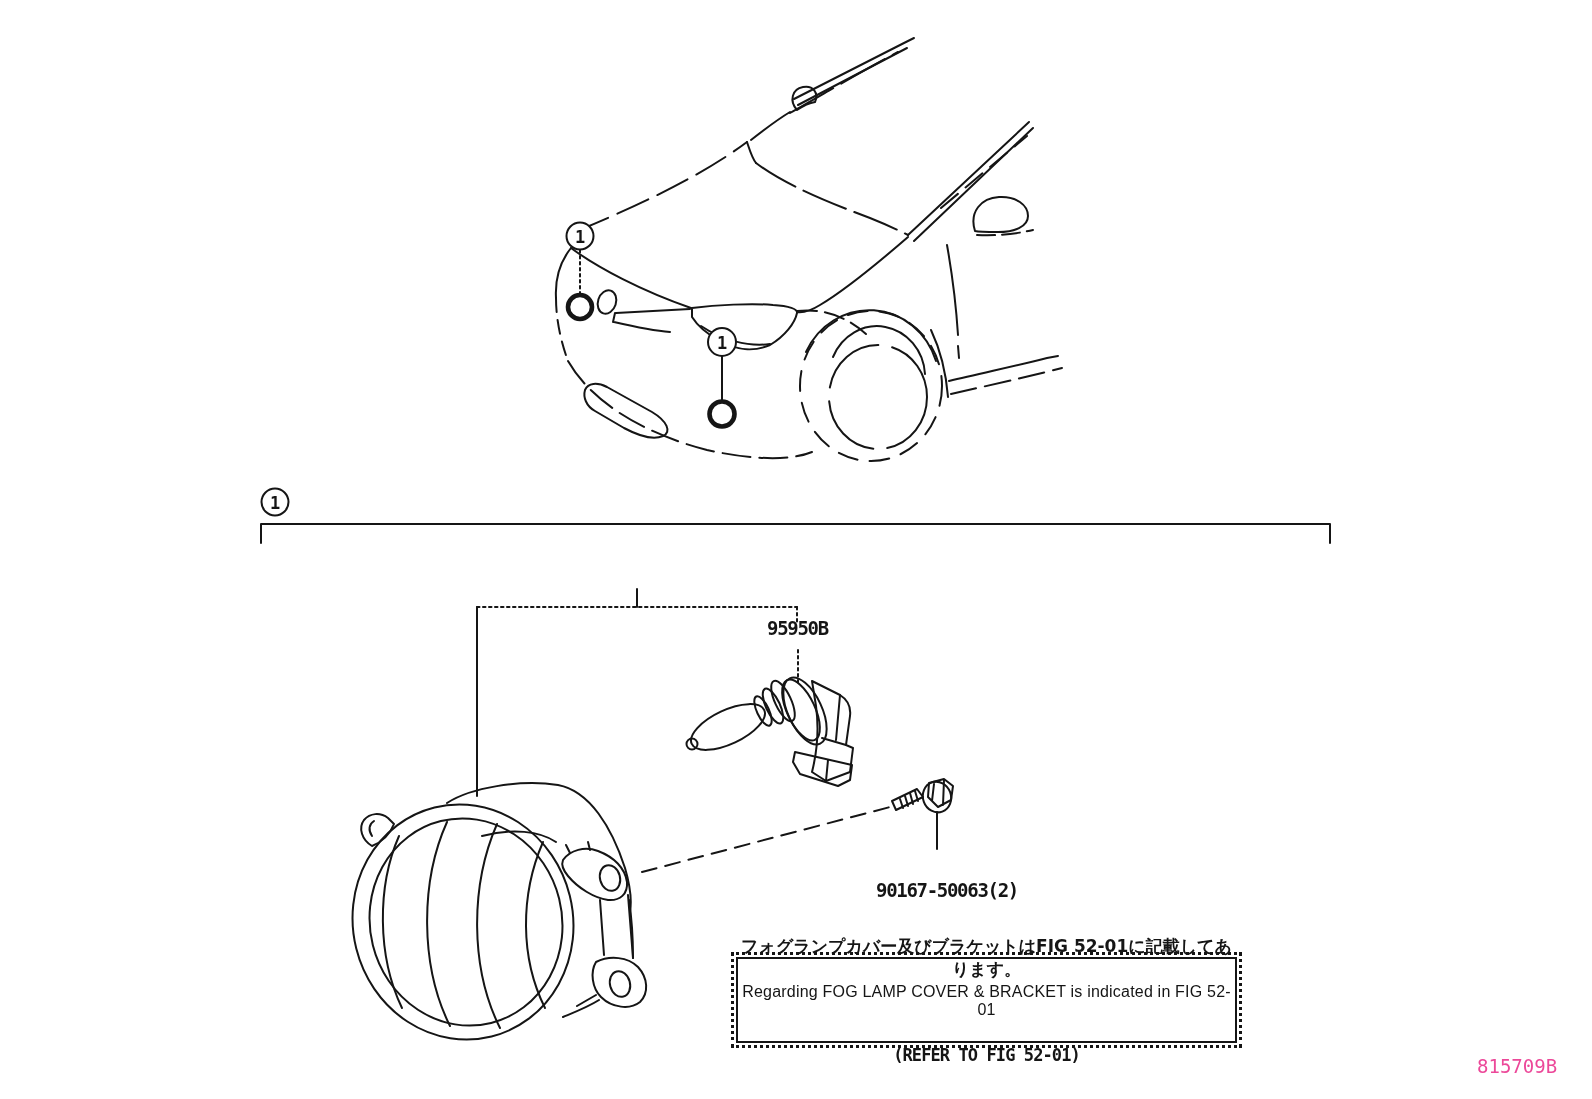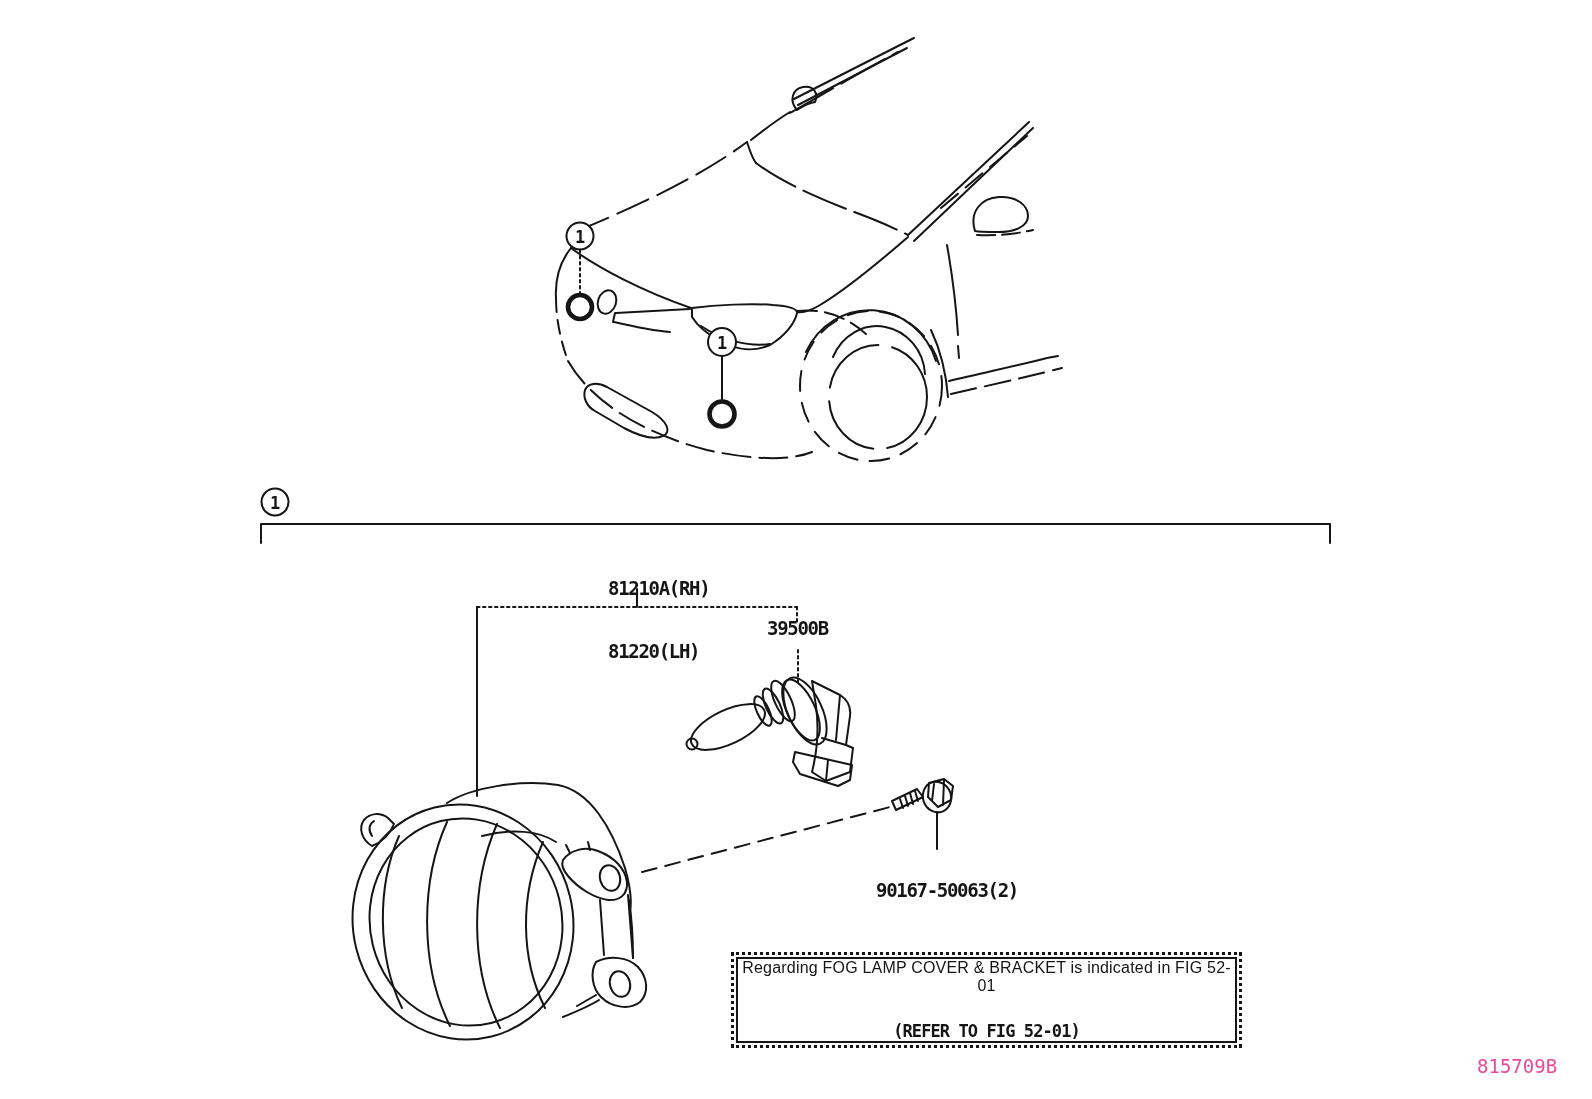--- a/index.html
+++ b/index.html
@@ -154,29 +154,26 @@
   </g>
 
   <g class="ln">
     <path d="M 896,810 L 892,801 L 917,789 L 923,797 Z"></path>
     <path d="M 900,799 L 903,808 M 905,796 L 908,806 M 910,793 L 913,804 M 915,791 L 918,801"></path>
     <ellipse stroke-width="2.2" cx="937" cy="797" rx="14" ry="15.5" transform="rotate(-20 937 797)"></ellipse>
     <path d="M 929,783 L 944,779 L 953,786 L 951,800 L 938,807 L 928,797 Z M 934,784 L 932,801 M 944,780 L 943,805"></path>
   </g>
 </svg>
 
-  <div class="pn" style="left:608px;top:536px;">
-    <div>81210A(RH)</div>
-    <div>81220(LH)</div>
-  </div>
 
-  <div class="pn" style="left:767px;top:618px;">39500B</div>
+  <div class="pn" style="left:767px;top:618px;">95950B</div>
 
   <div class="pn" style="left:876px;top:880px;">90167-50063(2)</div>
 
   <div class="notebox">
+    <div class="note-ja">フォグランプカバー及びブラケットはFIG 52-01に記載してあります。</div>
     <div class="note-en">Regarding FOG LAMP COVER &amp; BRACKET is indicated in FIG 52-01</div>
     <div class="note-ref">(REFER TO FIG 52-01)</div>
   </div>
 
   <div class="figcode">815709B</div>
 
 </div>
 
 </body></html>

